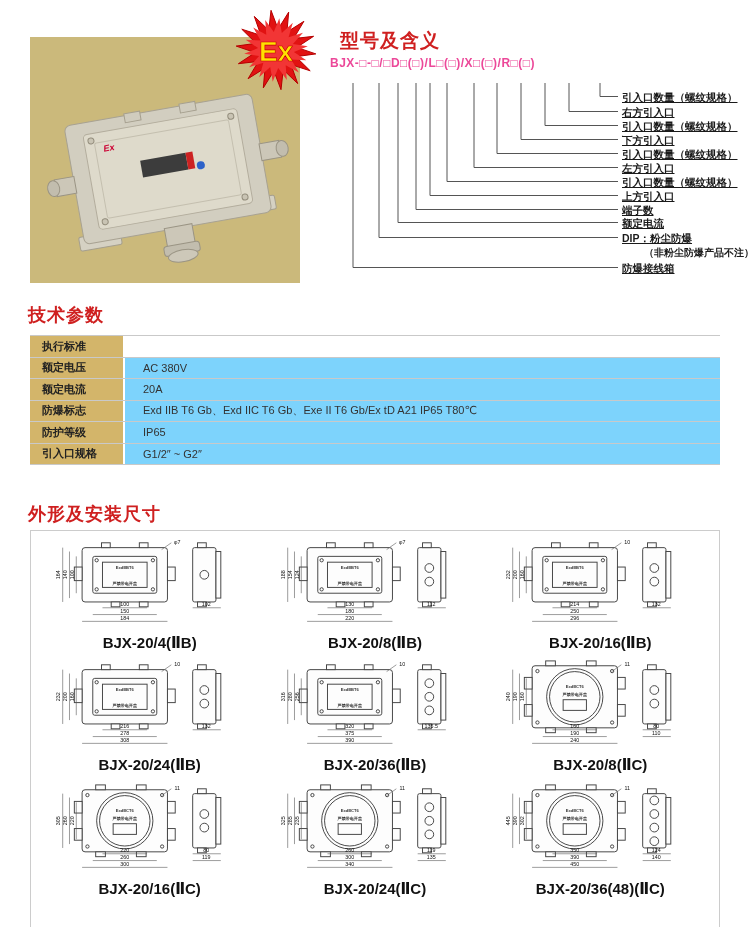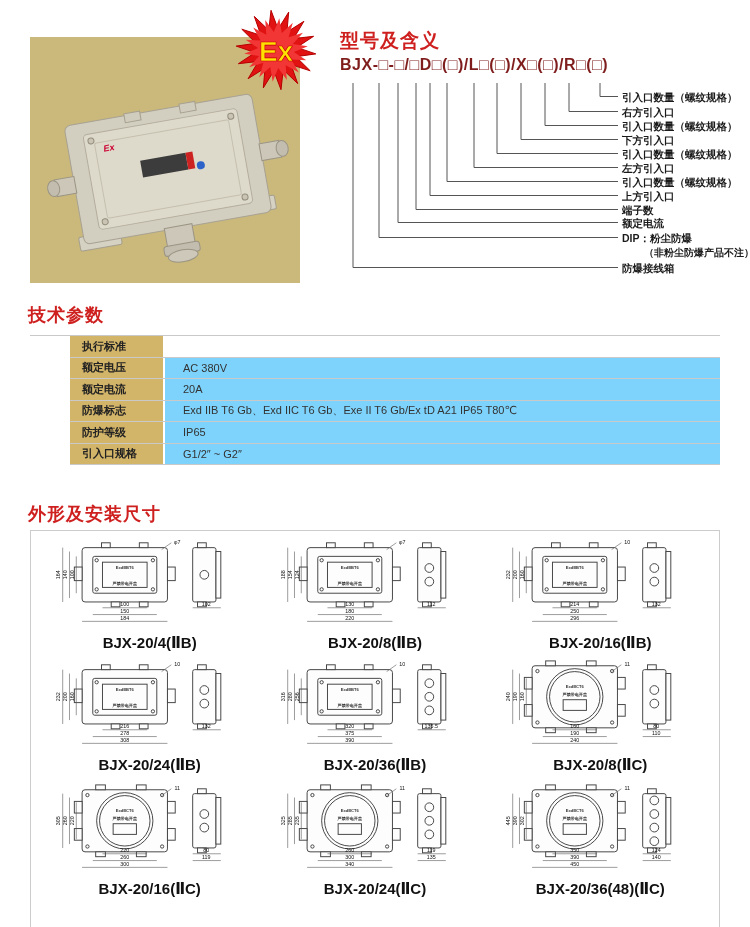--- a/index.html
+++ b/index.html
@@ -6,29 +6,29 @@
   body{width:750px;height:927px;position:relative;font-family:"Liberation Sans","DejaVu Sans",sans-serif;overflow:hidden;}
 
   
   .red-heading{position:absolute;color:#cf2020;font-weight:bold;font-size:18px;letter-spacing:1px;}
 
   
   .photo-box{position:absolute;left:30px;top:37px;width:270px;height:246px;background:#cbb97b;}
   .ex-star{position:absolute;left:233px;top:8px;width:86px;height:84px;}
 
   
-  .model-string{position:absolute;left:340px;top:56px;font-size:16px;font-weight:bold;color:#7f1d1d;letter-spacing:.5px;white-space:nowrap;}
+  .model-string{position:absolute;left:330px;top:56px;font-size:12px;font-weight:bold;color:#ec4899;letter-spacing:.5px;white-space:nowrap;}
   .callout-svg{position:absolute;left:330px;top:78px;width:300px;height:200px;}
   .callout-svg path{fill:none;stroke:#555;stroke-width:1;}
-  .model-label{position:absolute;left:622px;font-size:10.5px;font-weight:bold;color:#1a1a1a;white-space:nowrap;}
+  .model-label{position:absolute;left:622px;font-size:10.5px;font-weight:bold;color:#1a1a1a;white-space:nowrap;text-decoration:underline;}
   .dip-note{position:absolute;left:644px;font-size:10px;font-weight:bold;color:#1a1a1a;white-space:nowrap;}
 
   
   .spec-table{position:absolute;left:30px;top:335px;width:690px;border-top:1px solid #c9c9c9;}
-  .spec-row{display:flex;height:20.5px;border-bottom:1px solid #c9c9c9;font-size:11px;margin-left:40px;}
+  .spec-row{display:flex;height:20.5px;border-bottom:1px solid #c9c9c9;font-size:11px;}
   .spec-label{width:95px;background:#d3b56a;font-weight:bold;color:#222;padding-left:12px;box-sizing:border-box;display:flex;align-items:center;border-right:2px solid #fff;}
   .spec-value{flex:1;padding-left:18px;color:#333;display:flex;align-items:center;background:#7dd3fc;}
   .spec-row.gold .spec-value{background:#d3b56a;}
 
   
   .drawings-box{position:absolute;left:30px;top:530px;width:690px;height:466px;border:1px solid #cccccc;background:#fff;box-sizing:border-box;}
   .drawings-grid{display:grid;grid-template-columns:repeat(3,1fr);grid-template-rows:122px 124px 130px;padding:5px 6px;}
   .dcell{text-align:center;overflow:hidden;}
   .dsvg{width:214px;height:97px;display:block;margin:0 auto;}
   .dcaption{font-size:15px;font-weight:600;color:#111;margin-top:1px;}

